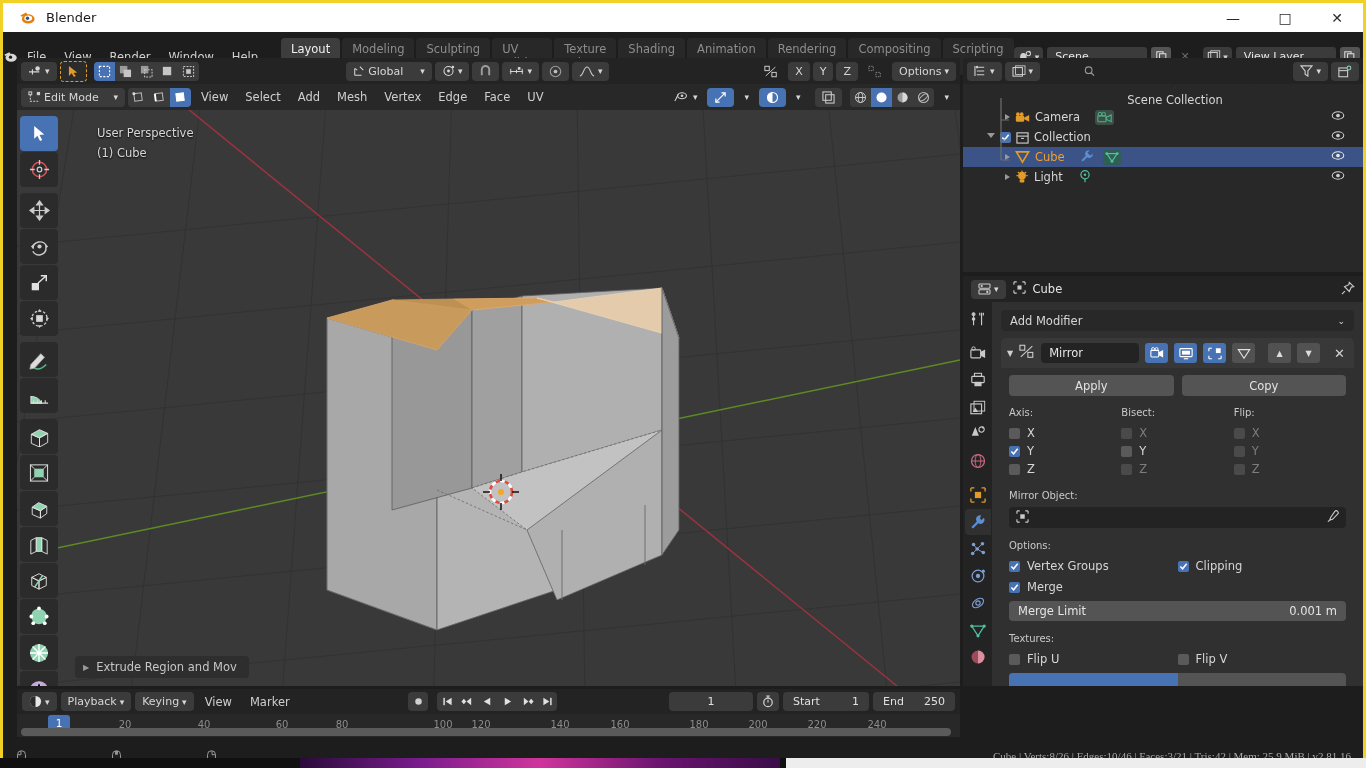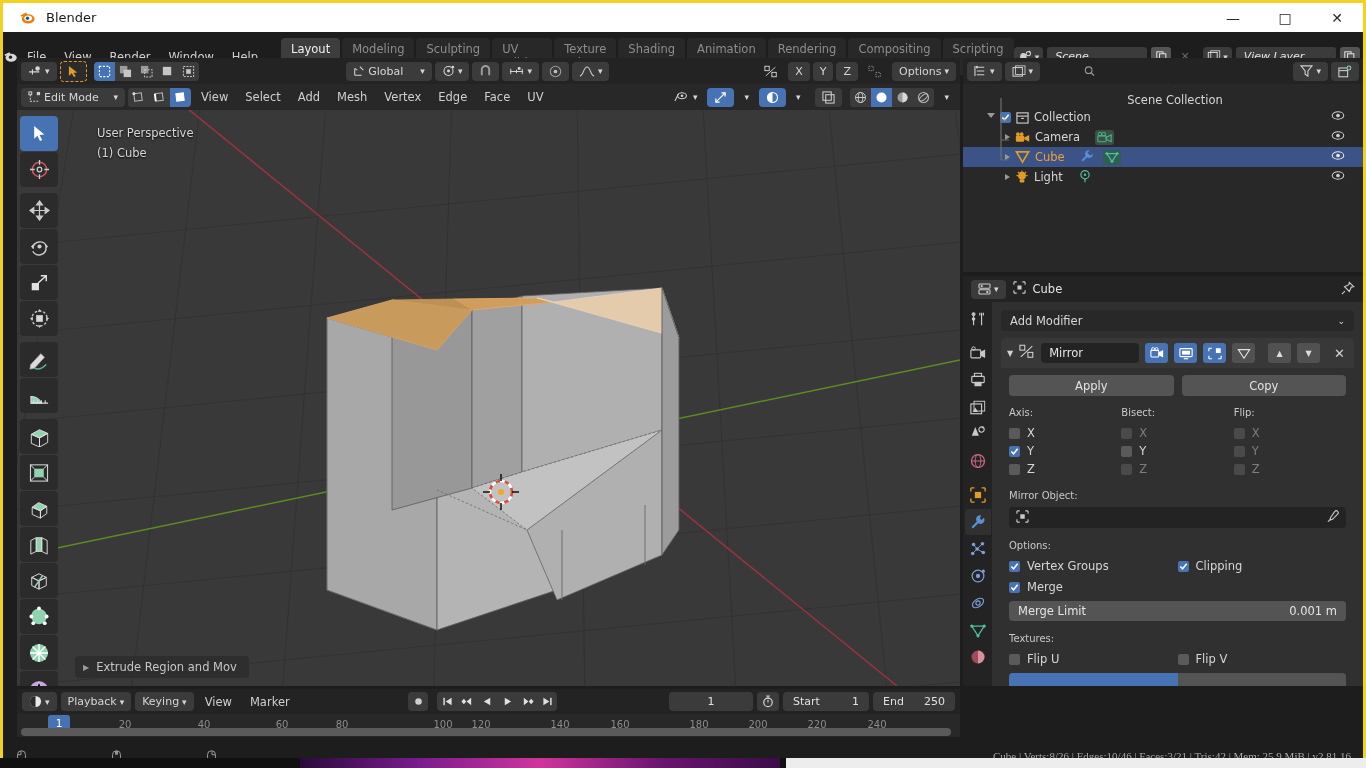--- a/index.html
+++ b/index.html
@@ -20,21 +20,21 @@
   
   .topbar { position:absolute; left:3px; top:32px; right:3px; height:25px; background:#1d1d1d; display:flex; align-items:center;margin-top:12px; }
   .tb-logo { width:30px; display:flex; align-items:center; justify-content:center; }
   .menu-item { padding:3px 9px; color:#d2d2d2; font-size:11.5px; border-radius:3px; }
   .wstabs { display:flex; margin-left:14px; gap:2px; }
   .wstab { padding:4px 10px 5px; font-size:11.5px; color:#8d8d8d; background:#282828; border-radius:4px; }
   .wstab.active { background:#3d3d3d; color:#f0f0f0; }
 
   .tb-right { margin-left:auto; display:flex; align-items:center; gap:4px; padding-right:6px; }
   .icon-dd { display:flex; align-items:center; gap:2px; background:#3b3b3b; border-radius:4px; height:19px; padding:0 4px; }
-  .sc-name { background:#3b3b3b; height:19px; display:flex; align-items:center; padding:0 8px; min-width:100px; color:#e6e6e6; font-size:11px; border-radius:3px;font-style:italic; }
+  .sc-name { background:#3b3b3b; height:19px; display:flex; align-items:center; padding:0 8px; min-width:100px; color:#e6e6e6; font-size:11px; border-radius:3px; }
   .sq-btn { width:20px; height:19px; background:#545454; border-radius:3px; display:flex; align-items:center; justify-content:center; }
   .sq-btn.dim { background:transparent; color:#6a6a6a; }
 
   
   .area { position:absolute; background:#303030; }
   .hdr { height:26px; background:#232323; display:flex; align-items:center; gap:3px; padding:0 4px; }
 
   .btn { background:#3b3b3b; border-radius:4px; height:19px; display:flex; align-items:center; padding:0 7px; color:#d6d6d6; font-size:11px; gap:3px; }
   .btn.flat { background:transparent; }
   .btn.act { background:#4772b3; color:#fff; }
@@ -700,56 +700,56 @@
 
       <div class="ol-row" style="padding-left:24px;flex-direction:column;">
         <svg width="13" height="13" viewBox="0 0 14 14">
             <rect x="1" y="2" width="12" height="11" fill="none" stroke="#d0d0d0" stroke-width="1.2"></rect>
             <path d="M1 5.5 h12" stroke="#d0d0d0" stroke-width="1.2"></path>
             <path d="M5.5 8 h3" stroke="#d0d0d0" stroke-width="1.2"></path>
           </svg>
         <span>Scene Collection</span>
       </div>
 
-      <div class="ol-row" style="padding-left:24px;">
-        <span class="tri down"></span>
-        <span class="cbx on">
-            <svg width="9" height="9" viewBox="0 0 10 10">
-              <path d="M1.5 5 L4 7.5 L8.5 2" stroke="#fff" stroke-width="1.7" fill="none"></path>
-            </svg>
-          </span>
-        <svg width="13" height="13" viewBox="0 0 14 14">
-            <rect x="1" y="2" width="12" height="11" fill="none" stroke="#d0d0d0" stroke-width="1.2"></rect>
-            <path d="M1 5.5 h12" stroke="#d0d0d0" stroke-width="1.2"></path>
-            <path d="M5.5 8 h3" stroke="#d0d0d0" stroke-width="1.2"></path>
-          </svg>
-        <span>Collection</span>
-        <span class="eye"><svg width="14" height="11" viewBox="0 0 16 12">
-              <ellipse cx="8" cy="6" rx="6.6" ry="4.2" fill="none" stroke="#d0d0d0" stroke-width="1.2"></ellipse>
-              <circle cx="8" cy="6" r="2.1" fill="#d0d0d0"></circle>
-            </svg></span>
-      </div>
-
       <div class="ol-row" style="padding-left:42px;">
         <span class="tri"></span>
         <svg width="15" height="13" viewBox="0 0 18 14">
             <rect x="1" y="5" width="10" height="7" rx="1" fill="#e09b28"></rect>
             <polygon points="11,7 17,4 17,12 11,9" fill="#e09b28"></polygon>
             <circle cx="3.5" cy="3" r="2.2" fill="#e09b28"></circle>
             <circle cx="8" cy="3" r="2.2" fill="#e09b28"></circle>
           </svg>
         <span>Camera</span>
         <span style="margin-left:10px;background:#3b4f46;border-radius:3px;padding:1px 2px;display:inline-flex;">
           <svg width="15" height="13" viewBox="0 0 18 14">
               <rect x="1" y="5" width="10" height="7" rx="1" fill="none" stroke="#4fb38a" stroke-width="1.3"></rect>
               <polygon points="11,7 17,4 17,12 11,9" fill="none" stroke="#4fb38a" stroke-width="1.3"></polygon>
               <circle cx="3.5" cy="3" r="2.2" fill="none" stroke="#4fb38a" stroke-width="1.2"></circle>
               <circle cx="8" cy="3" r="2.2" fill="none" stroke="#4fb38a" stroke-width="1.2"></circle>
             </svg>
         </span>
+        <span class="eye"><svg width="14" height="11" viewBox="0 0 16 12">
+              <ellipse cx="8" cy="6" rx="6.6" ry="4.2" fill="none" stroke="#d0d0d0" stroke-width="1.2"></ellipse>
+              <circle cx="8" cy="6" r="2.1" fill="#d0d0d0"></circle>
+            </svg></span>
+      </div>
+
+      <div class="ol-row" style="padding-left:24px;">
+        <span class="tri down"></span>
+        <span class="cbx on">
+            <svg width="9" height="9" viewBox="0 0 10 10">
+              <path d="M1.5 5 L4 7.5 L8.5 2" stroke="#fff" stroke-width="1.7" fill="none"></path>
+            </svg>
+          </span>
+        <svg width="13" height="13" viewBox="0 0 14 14">
+            <rect x="1" y="2" width="12" height="11" fill="none" stroke="#d0d0d0" stroke-width="1.2"></rect>
+            <path d="M1 5.5 h12" stroke="#d0d0d0" stroke-width="1.2"></path>
+            <path d="M5.5 8 h3" stroke="#d0d0d0" stroke-width="1.2"></path>
+          </svg>
+        <span>Collection</span>
         <span class="eye"><svg width="14" height="11" viewBox="0 0 16 12">
               <ellipse cx="8" cy="6" rx="6.6" ry="4.2" fill="none" stroke="#d0d0d0" stroke-width="1.2"></ellipse>
               <circle cx="8" cy="6" r="2.1" fill="#d0d0d0"></circle>
             </svg></span>
       </div>
 
       <div class="ol-row sel" style="padding-left:42px;">
         <span class="tri"></span>
         <svg width="15" height="14" viewBox="0 0 16 15">
             <polygon points="1.5,2 14.5,2 8,13" fill="none" stroke="#e09b28" stroke-width="1.8"></polygon>

